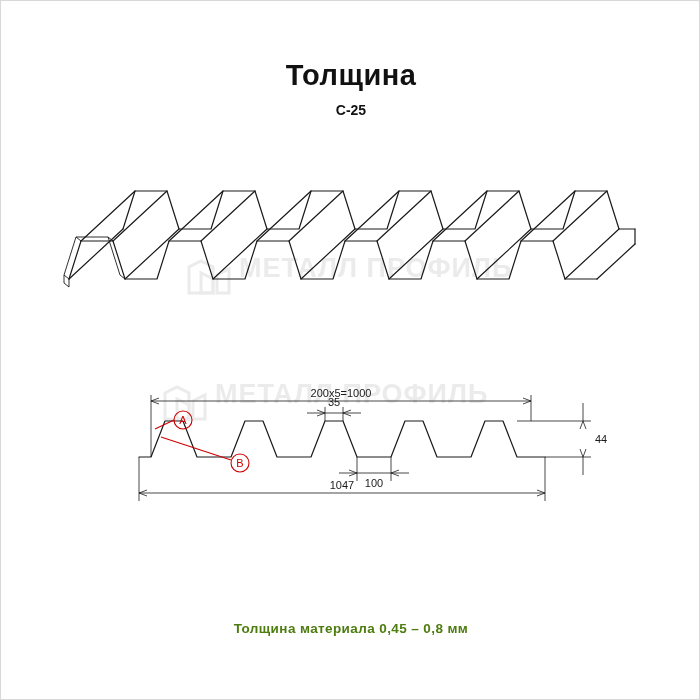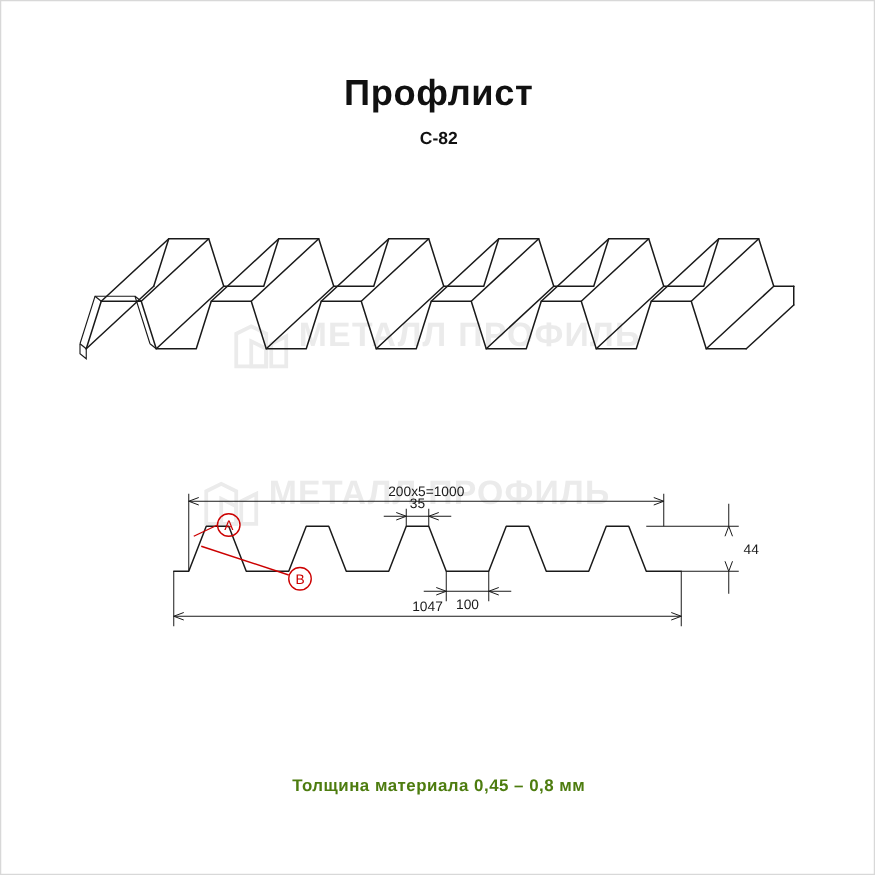--- a/index.html
+++ b/index.html
@@ -90,22 +90,22 @@
   .dim { fill: none; stroke: #1a1a1a; stroke-width: 0.8; }
   .callout { fill: none; stroke: #cc0000; stroke-width: 1.1; }
   .callout-txt { fill: #cc0000; font-size: 11px; font-family: "Liberation Sans", sans-serif; text-anchor: middle; }
   .dimtxt { fill: #1a1a1a; font-size: 11px; font-family: "Liberation Sans", sans-serif; text-anchor: middle; }
 </style>
 </head>
 <body>
 
 <div class="page">
 
-  <div class="title">Профлист</div>
-  <div class="subtitle">С-82</div>
+  <div class="title">Толщина</div>
+  <div class="subtitle">С-25</div>
 
   <div class="watermark wm1">МЕТАЛЛ ПРОФИЛЬ</div>
   <div class="watermark wm2">МЕТАЛЛ ПРОФИЛЬ</div>
 
   <div class="wm-mark" style="top:258px; left:186px;">
     <svg width="46" height="40" viewBox="0 0 46 40">
       <path d="M2 34 L2 8 L14 2 L26 8 L26 34 Z" fill="none" stroke="#ebebeb" stroke-width="3"></path>
       <path d="M14 34 L14 14 L26 20 L26 34 Z" fill="none" stroke="#ebebeb" stroke-width="3"></path>
       <path d="M30 34 L30 16 L42 10 L42 34 Z" fill="none" stroke="#ebebeb" stroke-width="3"></path>
     </svg>

